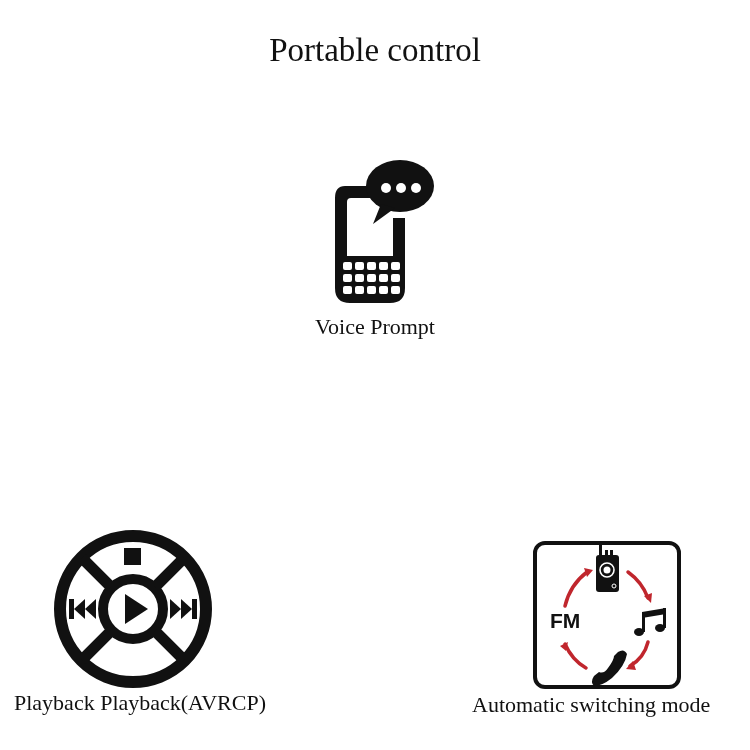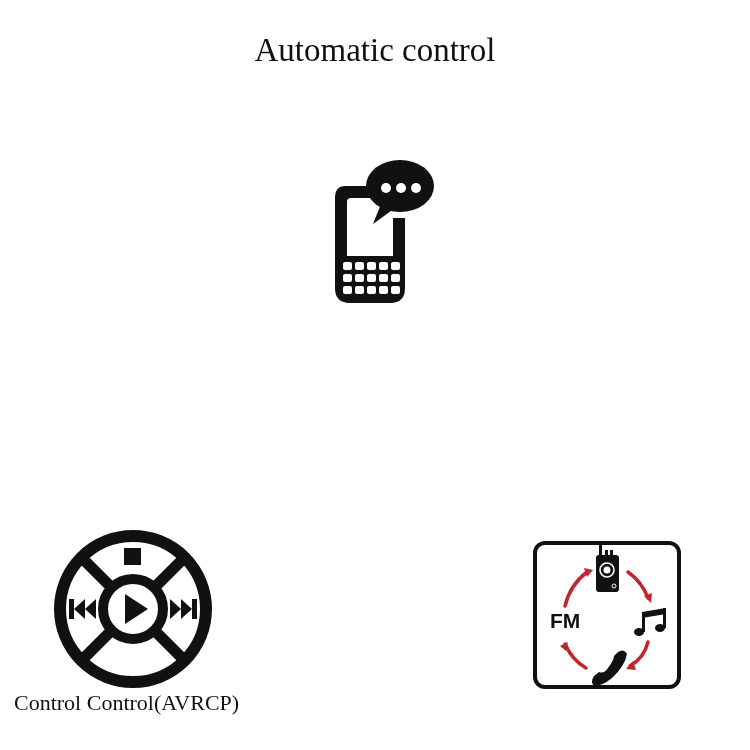--- a/index.html
+++ b/index.html
@@ -15,21 +15,21 @@
   #playback { left: 0px; top: 528px; width: 270px; }
   #playback svg { display: block; margin: 0 auto 0 52px; }
   #playback .label { position: absolute; left: 14px; top: 162px; text-align: left; }
   #switch { left: 464px; top: 540px; width: 270px; }
   #switch svg { display: block; margin: 0 0 0 68px; }
   #switch .label { position: absolute; left: 8px; top: 152px; text-align: left; }
 </style>
 </head>
 <body>
 
-<div class="title">Automatic control</div>
+<div class="title">Portable control</div>
 
 <div class="feature" id="voice">
   <svg width="120" height="150" viewBox="0 0 120 150">
 
     <path d="M30 28 L55 28 L55 40 L36 40 Q32 40 32 44 L32 98 L78 98 L78 60 L90 60 L90 130 Q90 145 75 145 L35 145 Q20 145 20 130 L20 40 Q20 28 30 28 Z" fill="#111"></path>
 
     <g fill="#fff">
       <rect x="28" y="104" width="9" height="8" rx="2"></rect>
         <rect x="40" y="104" width="9" height="8" rx="2"></rect>
         <rect x="52" y="104" width="9" height="8" rx="2"></rect>
@@ -46,20 +46,21 @@
         <rect x="64" y="128" width="9" height="8" rx="2"></rect>
         <rect x="76" y="128" width="9" height="8" rx="2"></rect>
     </g>
 
     <ellipse cx="85" cy="28" rx="34" ry="26" fill="#111"></ellipse>
     <path d="M66 46 L58 66 L80 50 Z" fill="#111"></path>
     <circle cx="71" cy="30" r="5" fill="#fff"></circle>
     <circle cx="86" cy="30" r="5" fill="#fff"></circle>
     <circle cx="101" cy="30" r="5" fill="#fff"></circle>
   </svg>
+  <div class="label">Voice Prompt</div>
 </div>
 
 <div class="feature" id="playback">
   <svg width="162" height="162" viewBox="0 0 162 162">
     <circle cx="81" cy="81" r="73" fill="none" stroke="#111" stroke-width="12"></circle>
     <circle cx="81" cy="81" r="30" fill="none" stroke="#111" stroke-width="10"></circle>
     <g stroke="#111" stroke-width="11">
       <line x1="30" y1="30" x2="59" y2="59"></line>
       <line x1="132" y1="30" x2="103" y2="59"></line>
       <line x1="30" y1="132" x2="59" y2="103"></line>
@@ -75,21 +76,21 @@
       <path d="M33 71 L22 81 L33 91 Z"></path>
       <path d="M44 71 L33 81 L44 91 Z"></path>
     </g>
 
     <g fill="#111">
       <path d="M118 71 L129 81 L118 91 Z"></path>
       <path d="M129 71 L140 81 L129 91 Z"></path>
       <rect x="140" y="71" width="5" height="20"></rect>
     </g>
   </svg>
-  <div class="label">Control Control(AVRCP)</div>
+  <div class="label">Playback Playback(AVRCP)</div>
 </div>
 
 <div class="feature" id="switch">
   <svg width="150" height="150" viewBox="0 0 150 150">
     <rect x="3" y="3" width="144" height="144" rx="10" fill="#fff" stroke="#111" stroke-width="4"></rect>
 
     <g>
       <rect x="67" y="4" width="3" height="12" fill="#111"></rect>
       <rect x="73" y="10" width="3" height="6" fill="#111"></rect>
       <rect x="78" y="10" width="3" height="6" fill="#111"></rect>
@@ -117,13 +118,14 @@
       <path d="M116 102 Q112 118 98 126"></path>
       <path d="M54 128 Q40 120 33 104"></path>
     </g>
     <g fill="#c0262d">
       <path d="M52 28 L61 30 L55 37 Z"></path>
       <path d="M112 56 L119 63 L120 53 Z"></path>
       <path d="M101 121 L94 129 L104 130 Z"></path>
       <path d="M28 106 L36 102 L34 111 Z"></path>
     </g>
   </svg>
+  <div class="label">Automatic switching mode</div>
 </div>
 
 </body></html>

